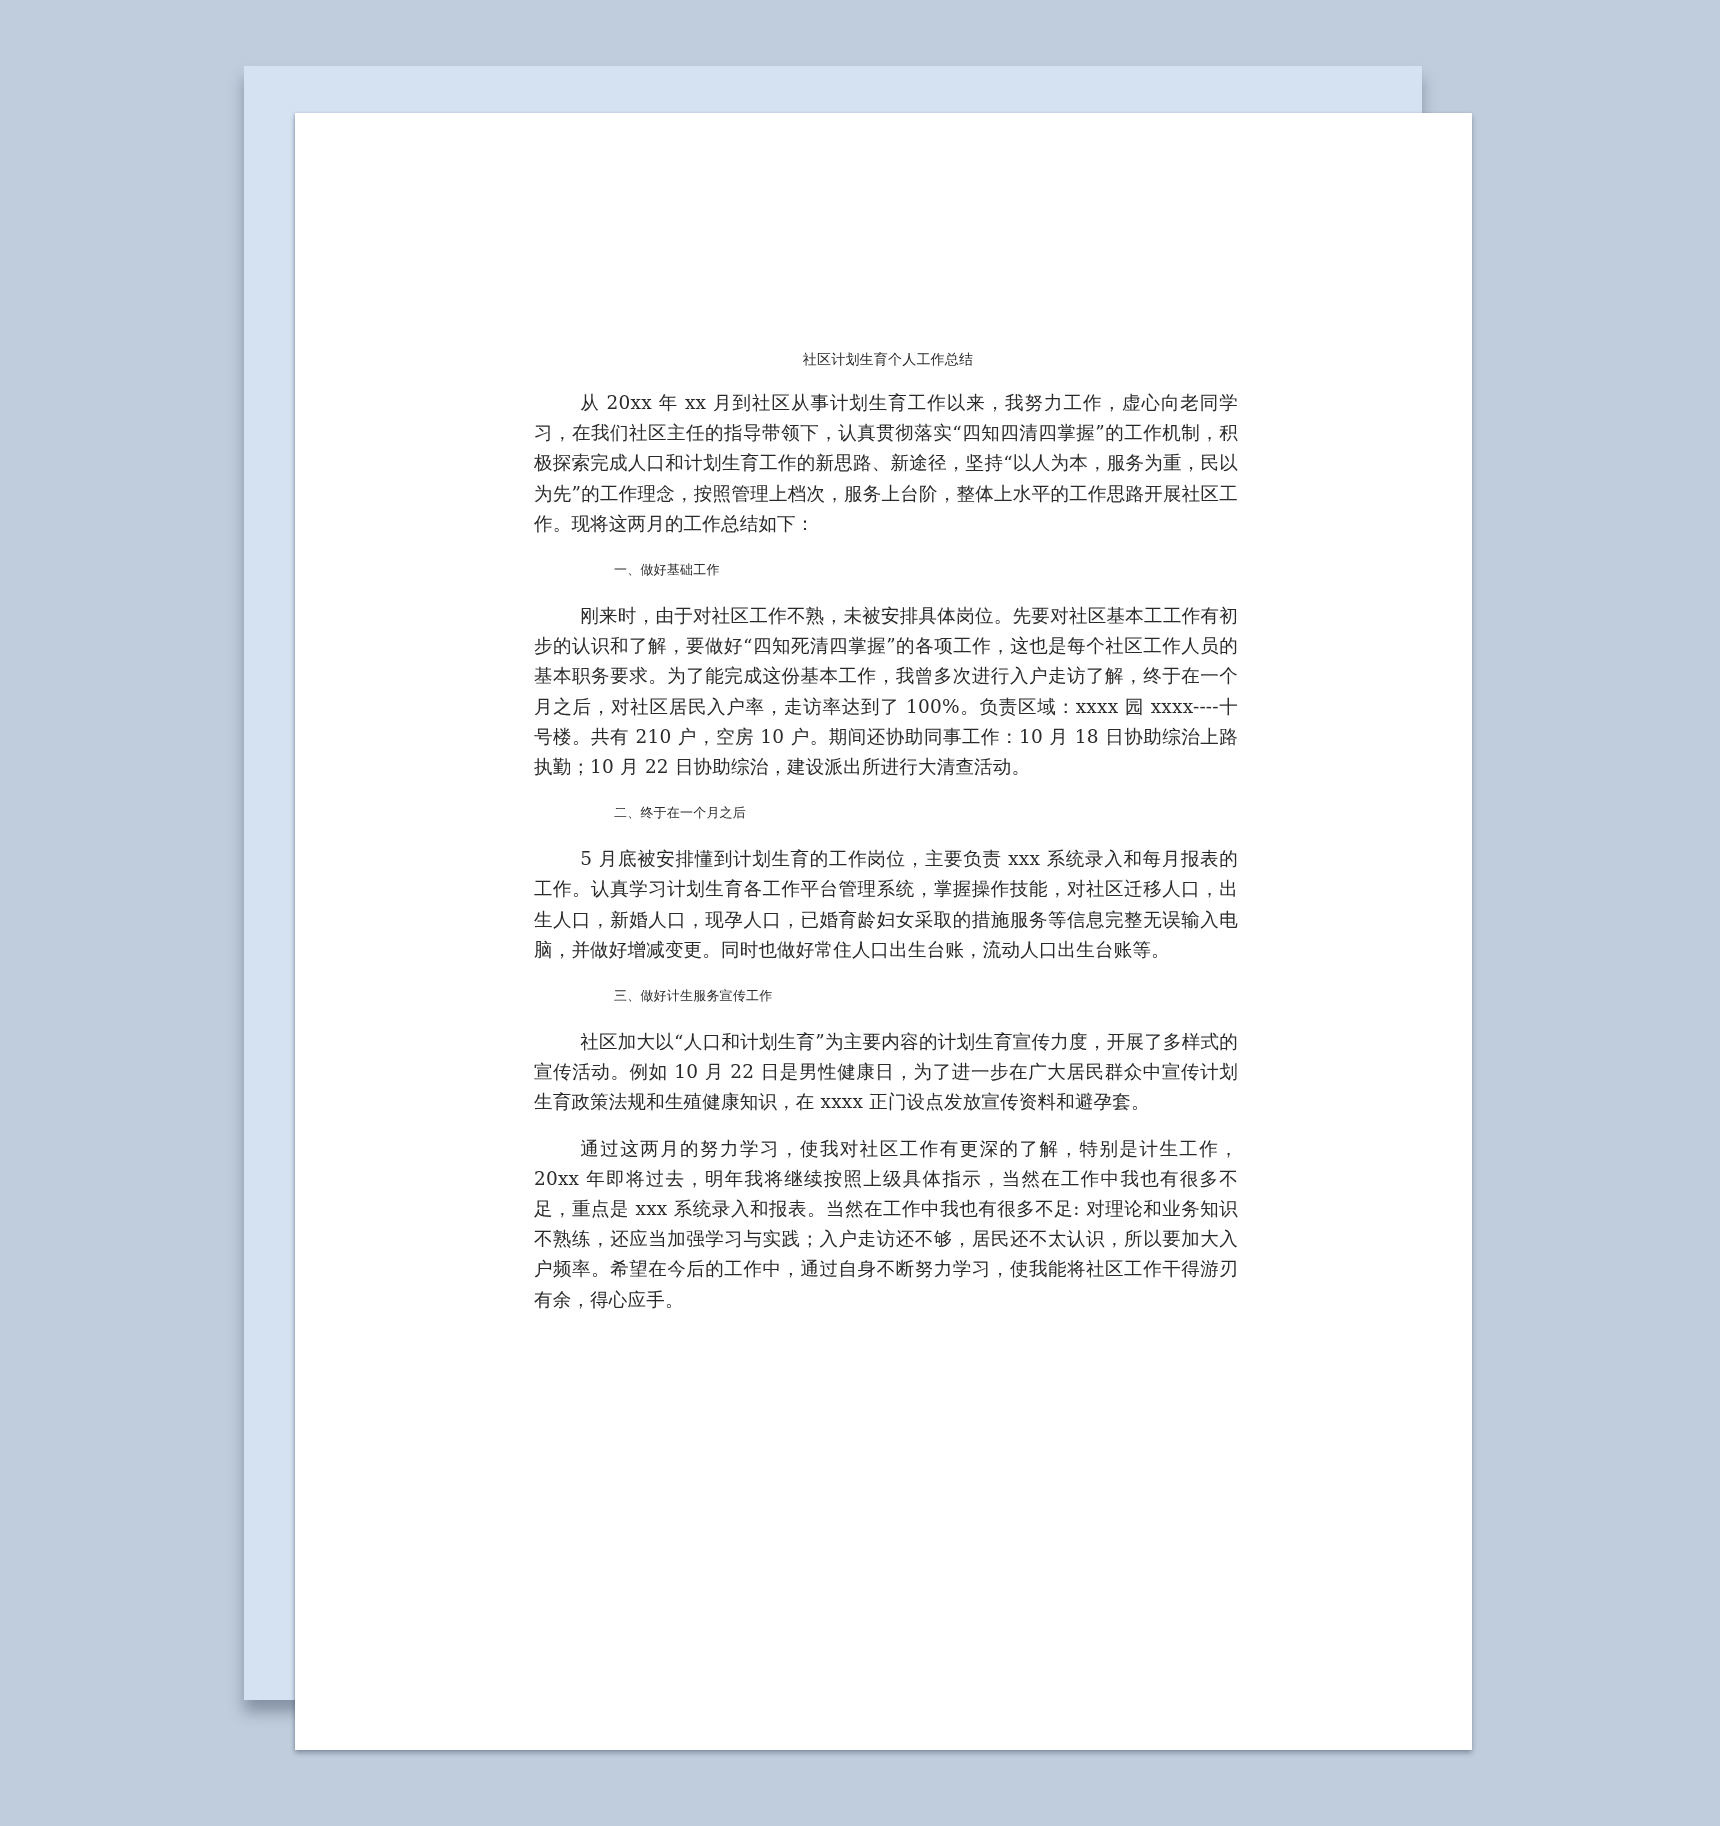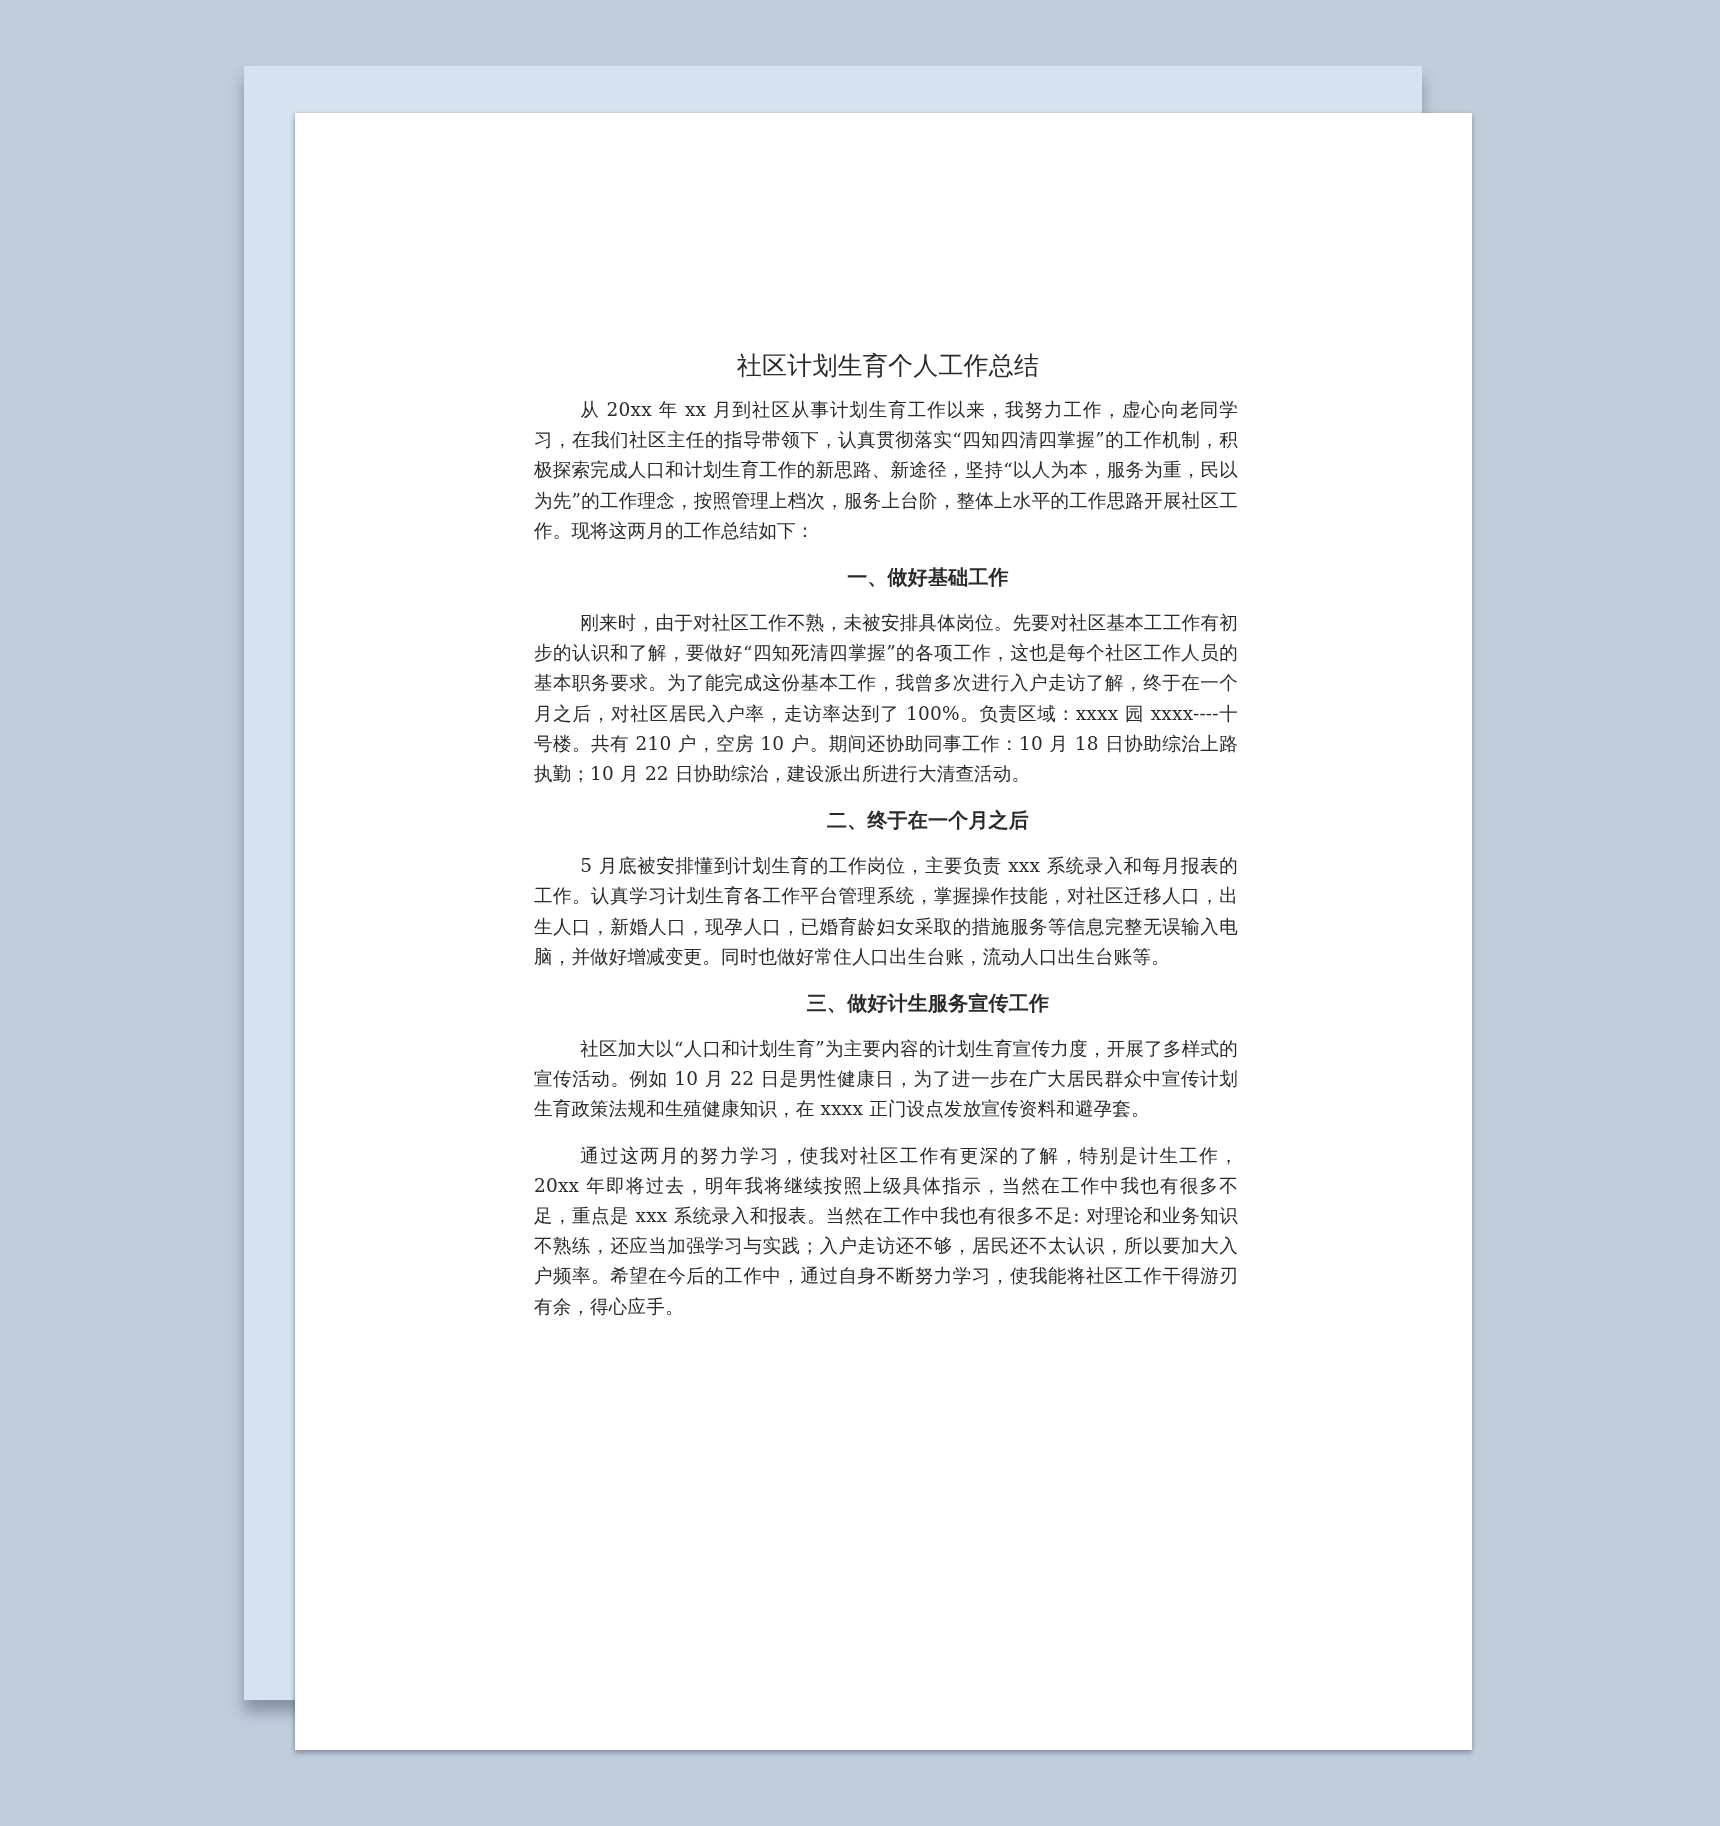--- a/index.html
+++ b/index.html
@@ -34,37 +34,36 @@
       left: 534px;
       top: 344px;
       width: 708px;
       color: #2a2a2a;
       font-size: 18.5px;
       line-height: 30.2px;
       letter-spacing: 0.2px;
     }
     .doc-title {
       text-align: center;
-      margin: 7px 0 14px 0;
-      font-size: 25px;
+      margin: 0 0 14px 0;
+      font-size: 14px;
       font-weight: normal;
       line-height: 30px;
     }
     .para {
       margin: 0 4px 16px 0;
       text-indent: 2.5em;
       text-align: justify;
     }
     .heading {
       margin: 0 0 16px 0;
       padding-left: 80px;
-      font-weight: bold;
-      font-size: 20px;
+      font-weight: normal;
+      font-size: 13px;
       line-height: 30px;
-      text-align: center;
     }
   </style>
 </head>
 <body>
 
 <div class="page-back"></div>
 
 <div class="page-front"></div>
 
 <div class="doc">

